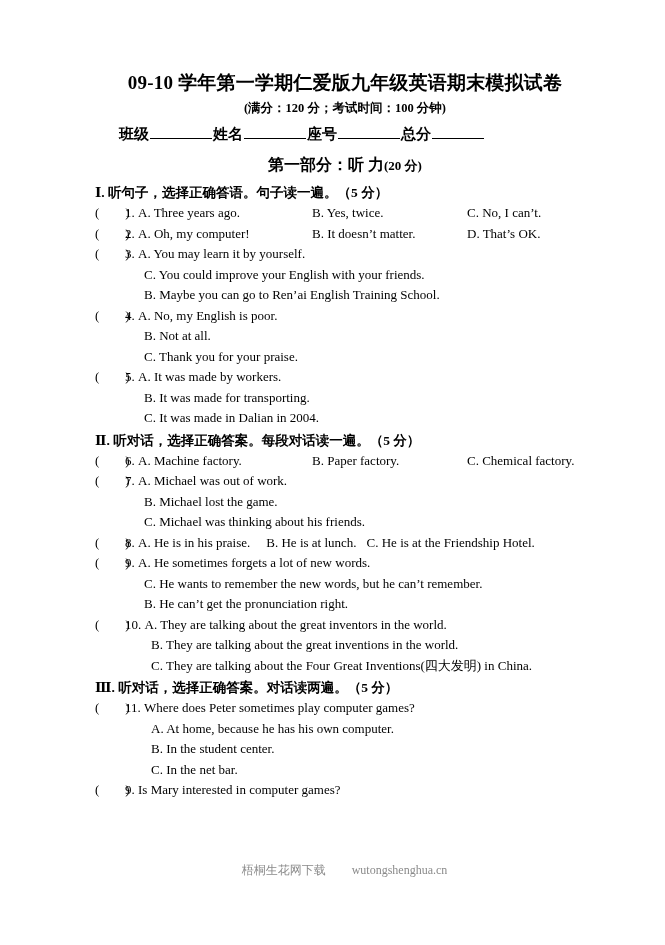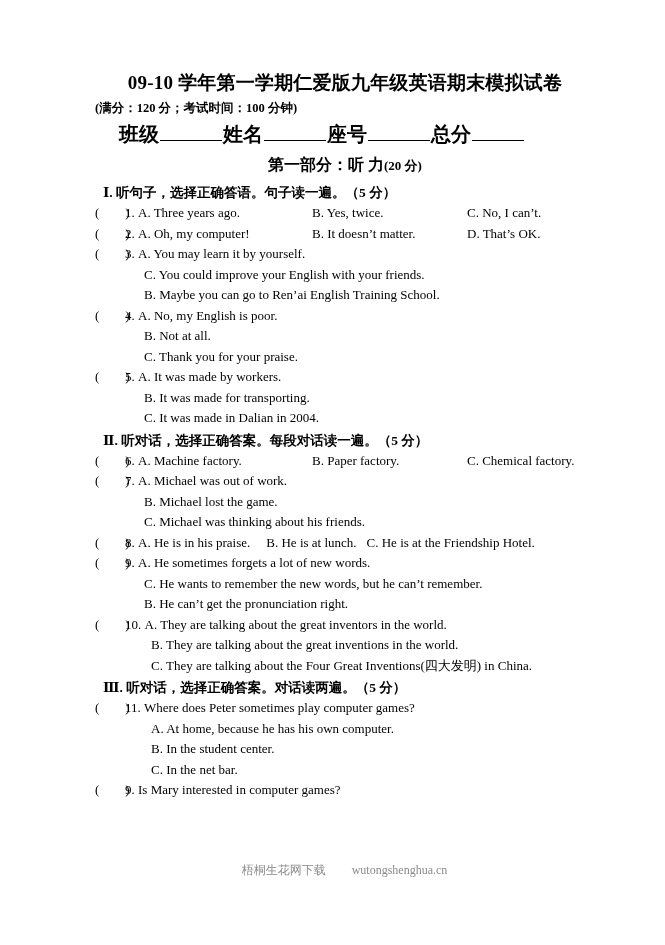--- a/index.html
+++ b/index.html
@@ -34,28 +34,29 @@
   .doc-title {
     text-align: center;
     font-weight: bold;
     font-size: 19px;
     letter-spacing: 0.2px;
     line-height: 26px;
     margin: 0 0 2px 0;
     white-space: nowrap;
   }
   .doc-subtitle {
+    text-align: center;
     font-weight: bold;
     font-size: 12.5px;
     line-height: 20px;
     margin: 0 0 4px 0;
   }
   .fill-line {
     font-weight: bold;
-    font-size: 20px;
+    font-size: 15px;
     line-height: 24px;
     margin: 0 0 6px 0;
     padding-left: 24px;
     white-space: nowrap;
   }
   .fill-line .blank {
     display: inline-block;
     border-bottom: 1.6px solid #000;
     vertical-align: baseline;
     height: 14px;
@@ -76,21 +77,21 @@
   .part-title .pts {
     font-weight: bold;
     font-size: 13px;
   }
 
   
   .sec-head {
     font-weight: bold;
     font-size: 13.5px;
     line-height: 21px;
-    margin: 1px 0 0 8px;
+    margin: 1px 0 0 0;
     white-space: nowrap;
   }
 
   
   .q {
     font-size: 13px;
     line-height: 20.5px;
     white-space: nowrap;
   }
   .q .paren {

